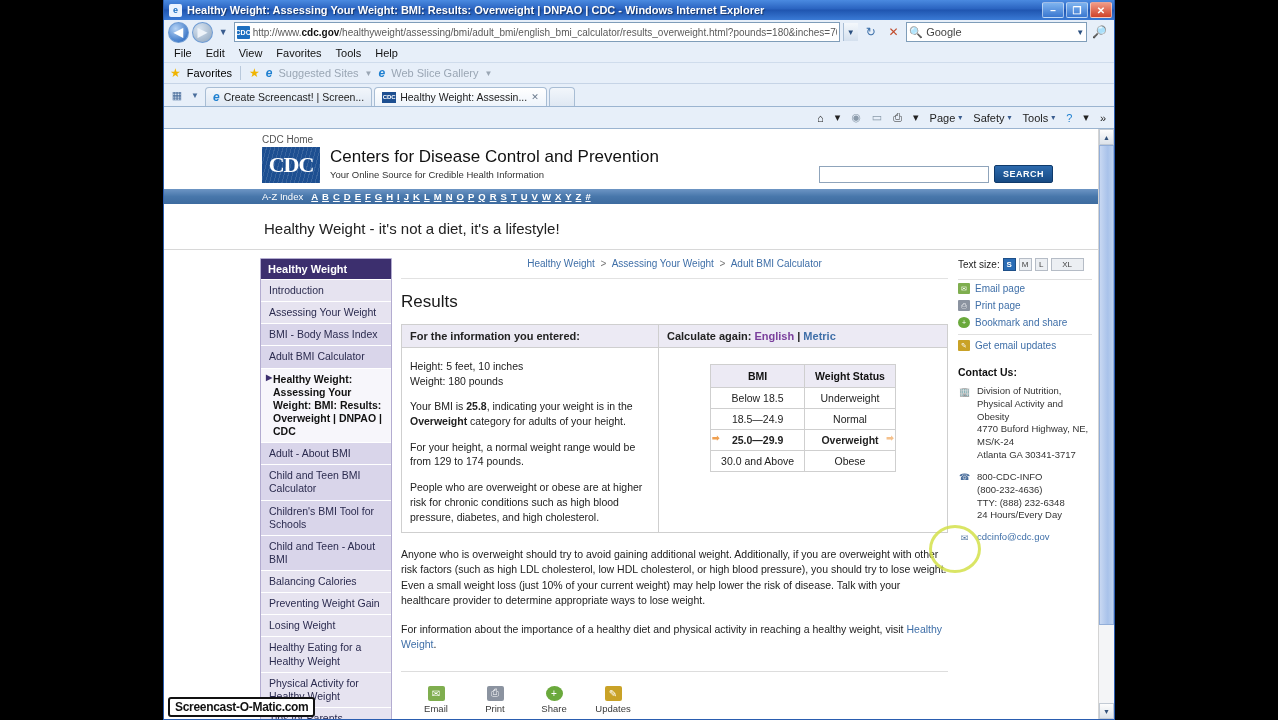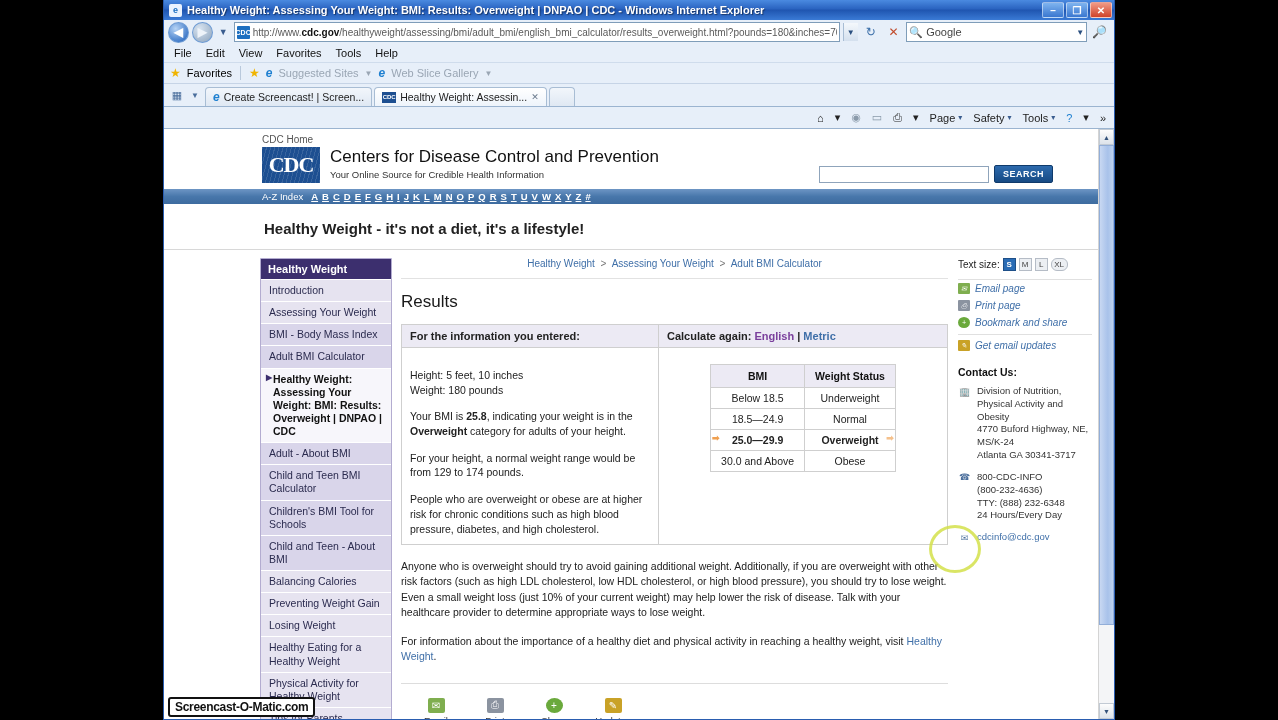--- a/index.html
+++ b/index.html
@@ -176,21 +176,20 @@
     background: linear-gradient(to bottom,#6d95c4,#4877ab 50%,#3d6b9f);
     display:flex; align-items:center; padding-left: 98px; gap:4px;
     font-size: 9.5px; color:#fff;
   }
   .azbar .azlbl { margin-right: 4px; }
   .azbar a { color:#fff; text-decoration: underline; font-weight:bold; }
 
   .page-title {
     font-size: 15px; color: #222; padding: 16px 0 12px 100px;
     border-bottom: 1px solid #d8d8d8;
-    font-weight: bold;
   }
 
   
   .body3 { display: flex; padding: 8px 0 0 0; gap: 0; }
   .col-left { width: 132px; margin-left: 96px; flex: 0 0 auto; }
   .col-main { flex: 1 1 auto; padding: 0 10px 0 9px; }
   .col-right { width: 140px; flex: 0 0 auto; padding-right: 6px; }
 
   
   .navbox { border:1px solid #b3acd0; border-radius:0 0 5px 5px; overflow:hidden; }
@@ -219,21 +218,21 @@
   .resbox { border:1px solid #cfcfcf; display:flex; background:#fff; }
   .resbox .left { width: 257px; flex:0 0 auto; border-right:1px solid #cfcfcf; }
   .resbox .right { flex:1 1 auto; }
   .rb-head {
     background:#eceaf4; font-size: 11px; font-weight: bold; color:#222;
     padding: 5px 8px; border-bottom:1px solid #cfcfcf;
   }
   .rb-head a.eng { color:#7a3f9c; text-decoration:none; }
   .rb-head a.met { color:#3f6fa8; text-decoration:none;margin-top:40px; }
   .rb-body { padding: 8px; font-size: 10.5px; color:#222; line-height: 1.4; }
-  .rb-body p { margin: 12px 0 11px 0; }
+  .rb-body p { margin: 3px 0 11px 0; }
   .rb-body p:last-child { margin-bottom: 0; }
 
   .bmi-wrap { padding: 16px 0 10px 0; display:flex; justify-content:center; position:relative;}
   table.bmi { border-collapse: collapse; font-size: 10.5px; }
   table.bmi th {
     border:1px solid #cfcfcf; background:#eceaf4; color:#111;
     padding: 5px 10px; font-weight:bold;
   }
   table.bmi td {
     border:1px solid #cfcfcf; padding: 4px 10px; text-align:center; color:#222; background:#fff;
@@ -249,24 +248,24 @@
               font-size:9.5px; color:#3a3a3a; width:42px; }
   .sh-ico { width:17px;height:15px; display:flex;align-items:center;justify-content:center;
             border-radius:2px; font-size:10px; color:#fff;}
 
   
   .textsize { display:flex; align-items:center; gap:3px; font-size:10px; color:#222;
               padding-bottom:8px; }
   .ts-b { width:13px;height:13px; font-size:8px; display:flex;align-items:center;
           justify-content:center; border:1px solid #b5bcc6; background:#eceff3; color:#444;}
   .ts-b.on { background:#2a6cb5; color:#fff; border-color:#1e4f88; font-weight:bold;}
-  .ts-b.xl { width:17px;border-radius:6px; }
+  .ts-b.xl { width:33px; }
   .rlinks { border-top:1px solid #e0e0e0; }
   .rlink { display:flex; align-items:center; gap:5px; font-size:10px; color:#3f6fa8;
-           padding: 3px 0; font-style: italic; }
+           padding: 3px 0; }
   .rl-ico { width:12px;height:11px; border-radius:1px; flex:0 0 auto;
             display:flex;align-items:center;justify-content:center;font-size:7px;color:#fff;}
   .contact-h { font-size:10.5px; font-weight:bold; color:#111; margin: 12px 0 7px 0; }
   .contact-row { display:flex; gap:6px; margin-bottom: 9px; }
   .contact-row .ci { width:13px;height:13px;flex:0 0 auto;display:flex;
                      align-items:center;justify-content:center;font-size:9px;}
   .contact-row .ctx { font-size:9.5px; color:#333; line-height:1.35; }
   .contact-row a { color:#3f6fa8; }
 
   

